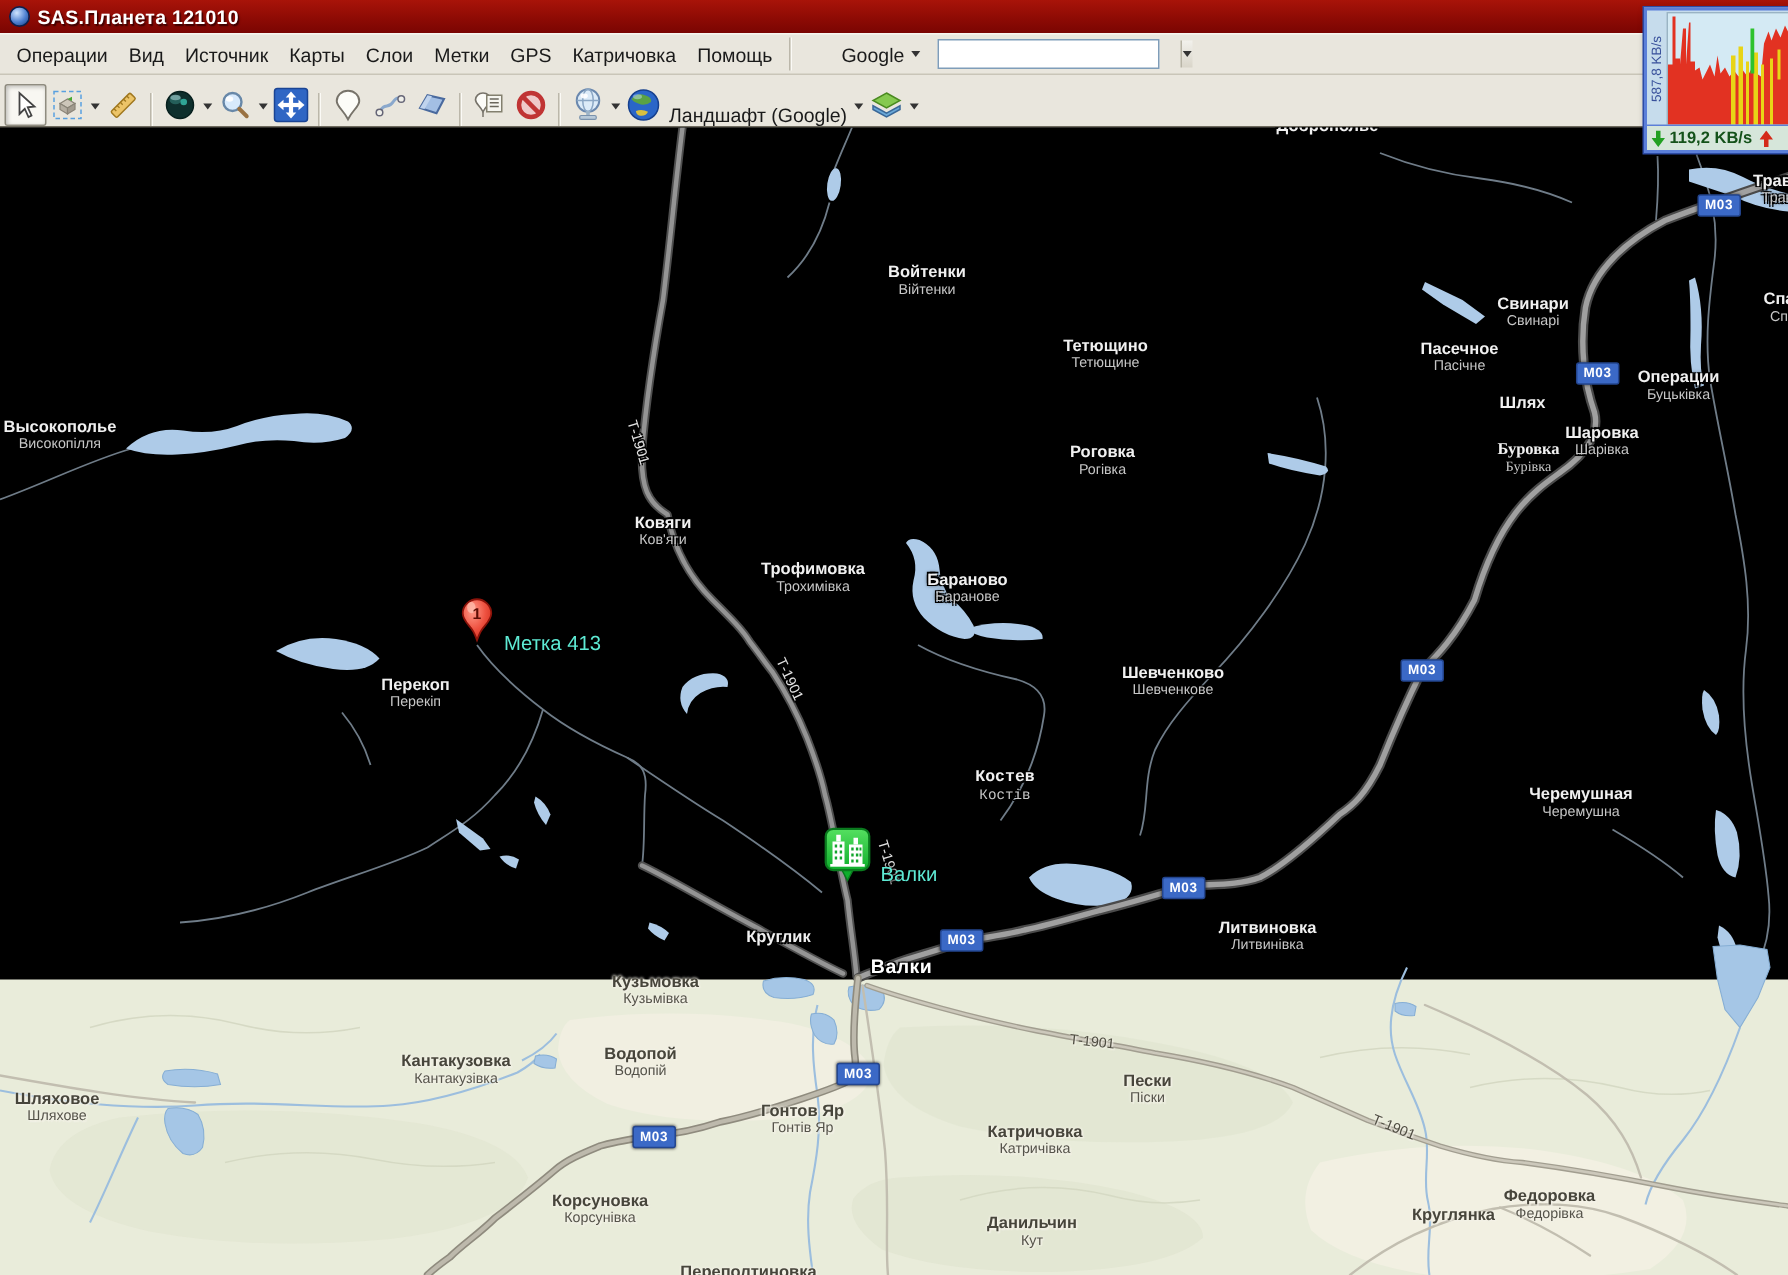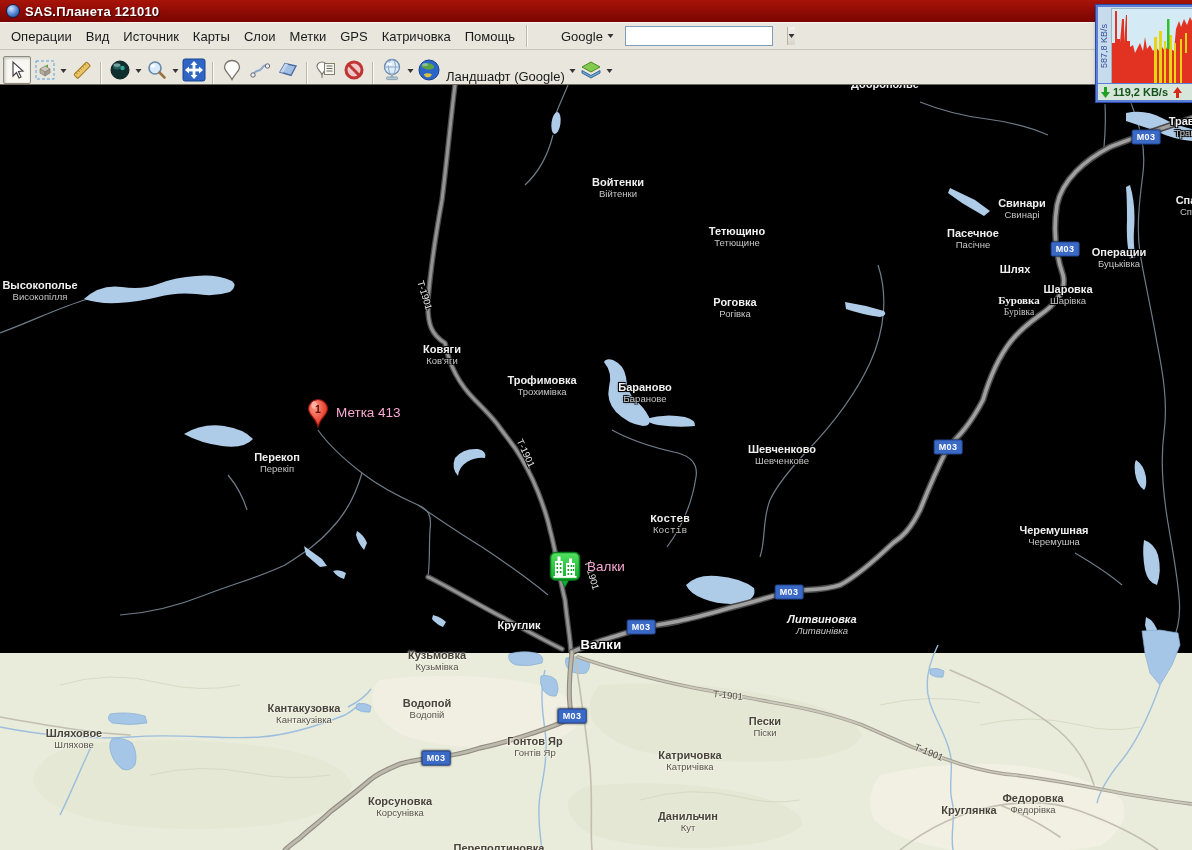--- a/index.html
+++ b/index.html
@@ -63,22 +63,22 @@
   .map-label.town{text-shadow:-1px -1px 0 #000,1px -1px 0 #000,-1px 1px 0 #000,1px 1px 0 #000,0 0 3px #000;}
   .map-label.lite{color:#47453b;text-shadow:0 0 2px #f4f2e8,0 0 2px #f4f2e8,1px 1px 1px rgba(244,242,232,.9);}
   .map-label.lite .ua{color:#55534a;}
   .badge{position:absolute;transform:translate(-50%,-50%);background:#3b69c6;color:#fff;
     font-size:9px;font-weight:bold;line-height:1;padding:2px 4px 2px;border-radius:2px;
     border:1px solid #23458f;letter-spacing:.4px;box-shadow:0 0 2px rgba(0,0,0,.6);}
   .road-label{position:absolute;transform:translate(-50%,-50%);font-size:9.5px;white-space:nowrap;}
   .road-label.dark{color:#e2e2e2;text-shadow:-1px -1px 0 #000,1px -1px 0 #000,-1px 1px 0 #000,1px 1px 0 #000;}
   .road-label.lite{color:#4f4d42;text-shadow:0 0 2px #f4f2e8,1px 1px 1px rgba(244,242,232,.9);}
   .pin{position:absolute;}
-  .pin-label{position:absolute;color:#f9a8d4;font-size:13.5px;white-space:nowrap;
-    text-shadow:1px 1px 2px #000,0 0 4px #000;}
+  .pin-label{position:absolute;color:#5eead4;font-size:13.5px;white-space:nowrap;
+    text-shadow:1px 1px 2px #000,0 0 4px #000;margin-top:16px;}
 
   
   .netmon{position:absolute;left:1096px;top:5px;width:110px;height:97px;background:#c6dcec;
     border:2px solid #5b7fd9;box-shadow:0 0 0 1px #2c4ba6,1px 2px 5px rgba(0,0,0,.5);}
   .nm-side{position:absolute;left:0;top:0;width:13px;height:78px;
     writing-mode:vertical-rl;transform:rotate(180deg);
     font-size:9px;color:#39519b;text-align:center;line-height:13px;letter-spacing:0;}
   .nm-graph{position:absolute;left:13px;top:1px;right:1px;height:77px;background:#d4eaf4;
     border:1px solid #9ab4c4;}
   .nm-bottom{position:absolute;left:0;bottom:0;right:0;height:17px;background:#d6e6da;
@@ -459,21 +459,21 @@
         <div class="map-label dark" style="left: 1019px; top: 221px; font-family: Liberation Serif, serif;">
           <span class="ru">Буровка</span>
           <span class="ua">Бурівка</span>
         </div>
 
         <div class="map-label dark" style="left: 1054px; top: 451px;">
           <span class="ru">Черемушная</span>
           <span class="ua">Черемушна</span>
         </div>
 
-        <div class="map-label dark" style="left: 822px; top: 540px; font-style: italic;">
+        <div class="map-label dark" style="left: 845px; top: 540px;">
           <span class="ru">Литвиновка</span>
           <span class="ua">Литвинівка</span>
         </div>
 
         <div class="map-label dark" style="left: 1185px; top: 42px;">
           <span class="ru">Травн</span>
           <span class="ua">Трав</span>
         </div>
 
         <div class="map-label dark" style="left: 1186px; top: 121px;">
@@ -489,21 +489,21 @@
         <div class="map-label town" style="left: 601px; top: 560px;">
           <span class="ru">Валки</span>
           <span class="ua"></span>
         </div>
 
         <div class="map-label lite" style="left: 437px; top: 576px;">
           <span class="ru">Кузьмовка</span>
           <span class="ua">Кузьмівка</span>
         </div>
 
-        <div class="map-label lite" style="left: 38px; top: 654px; margin-left: 36px;">
+        <div class="map-label lite" style="left: 38px; top: 654px;">
           <span class="ru">Шляховое</span>
           <span class="ua">Шляхове</span>
         </div>
 
         <div class="map-label lite" style="left: 304px; top: 629px;">
           <span class="ru">Кантакузовка</span>
           <span class="ua">Кантакузівка</span>
         </div>
 
         <div class="map-label lite" style="left: 427px; top: 624px;">

